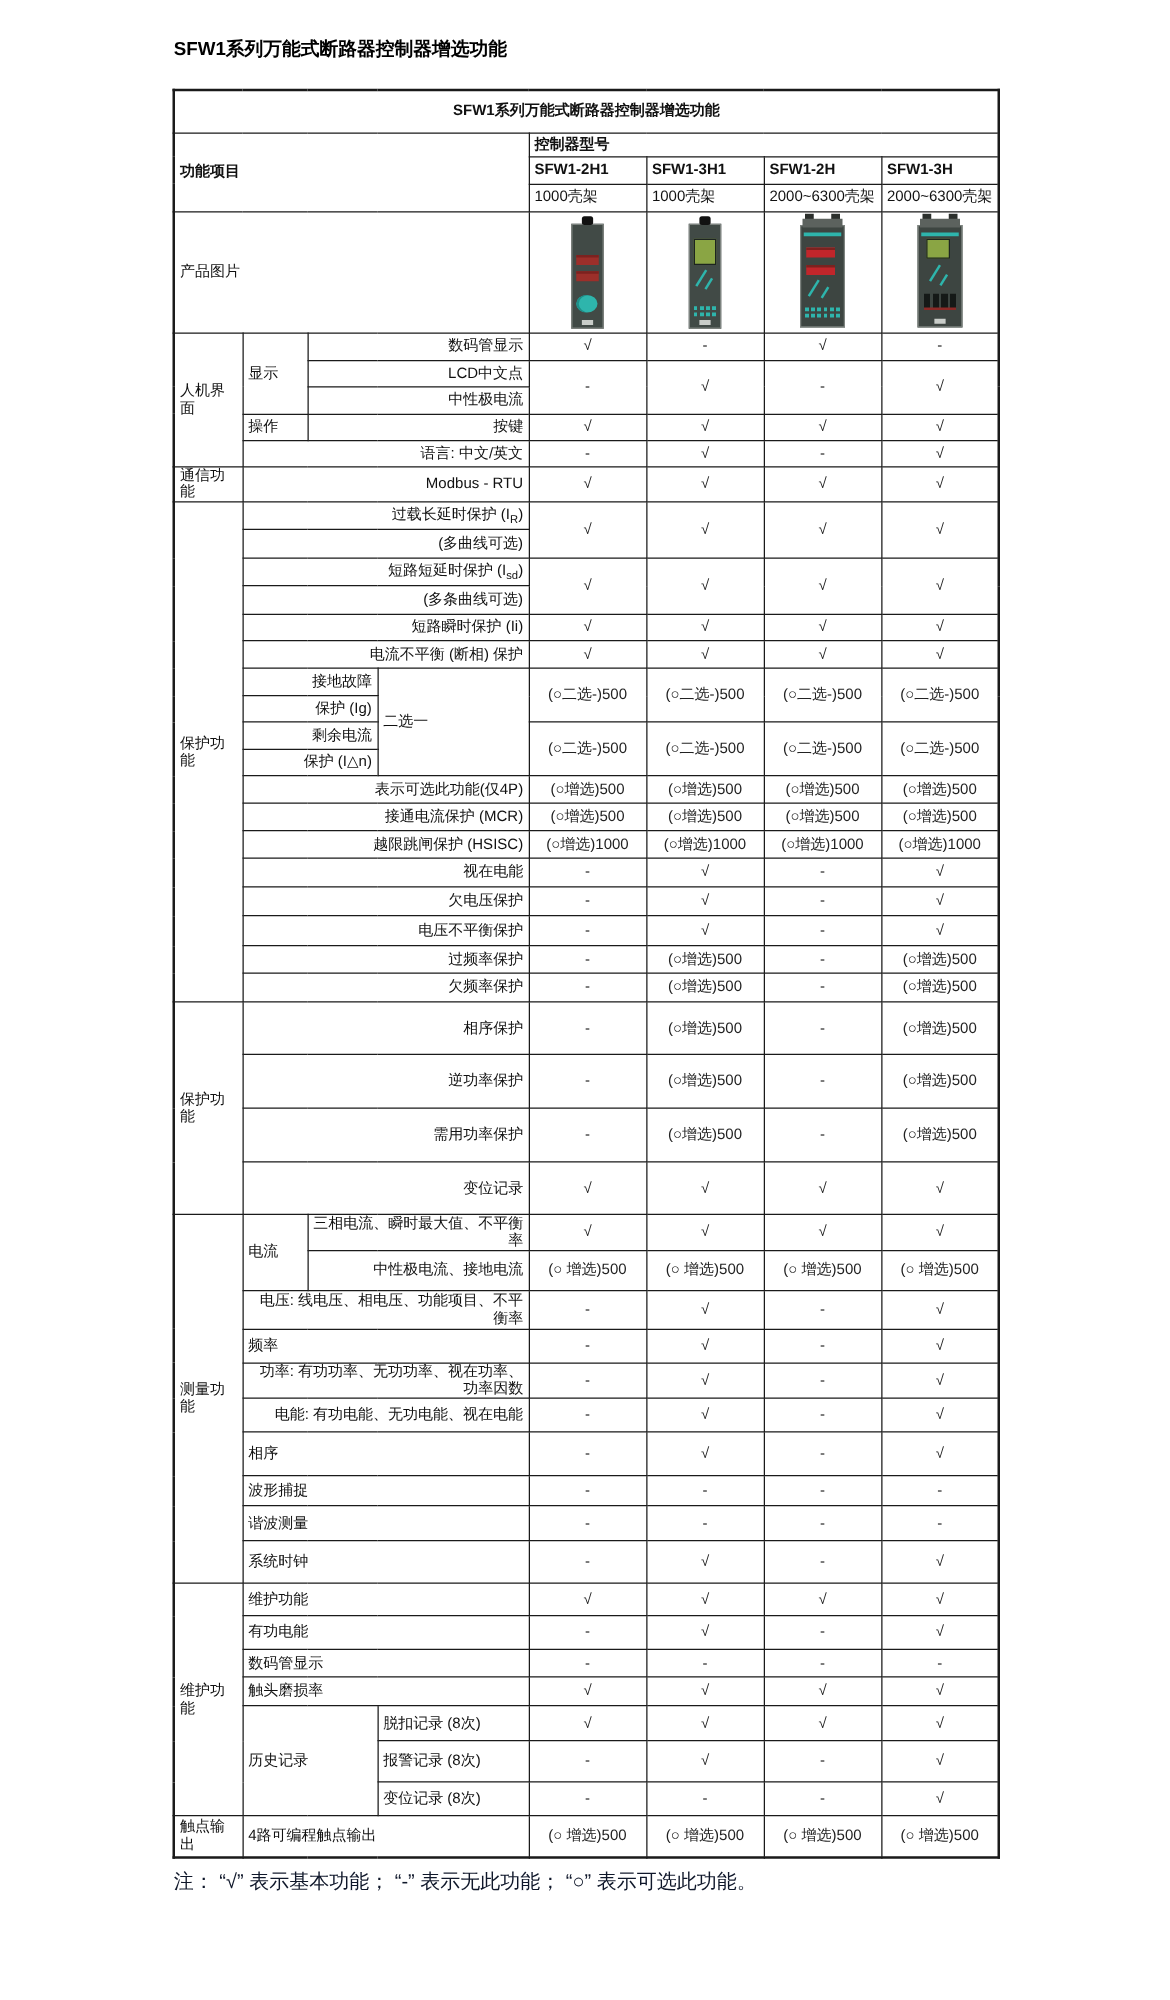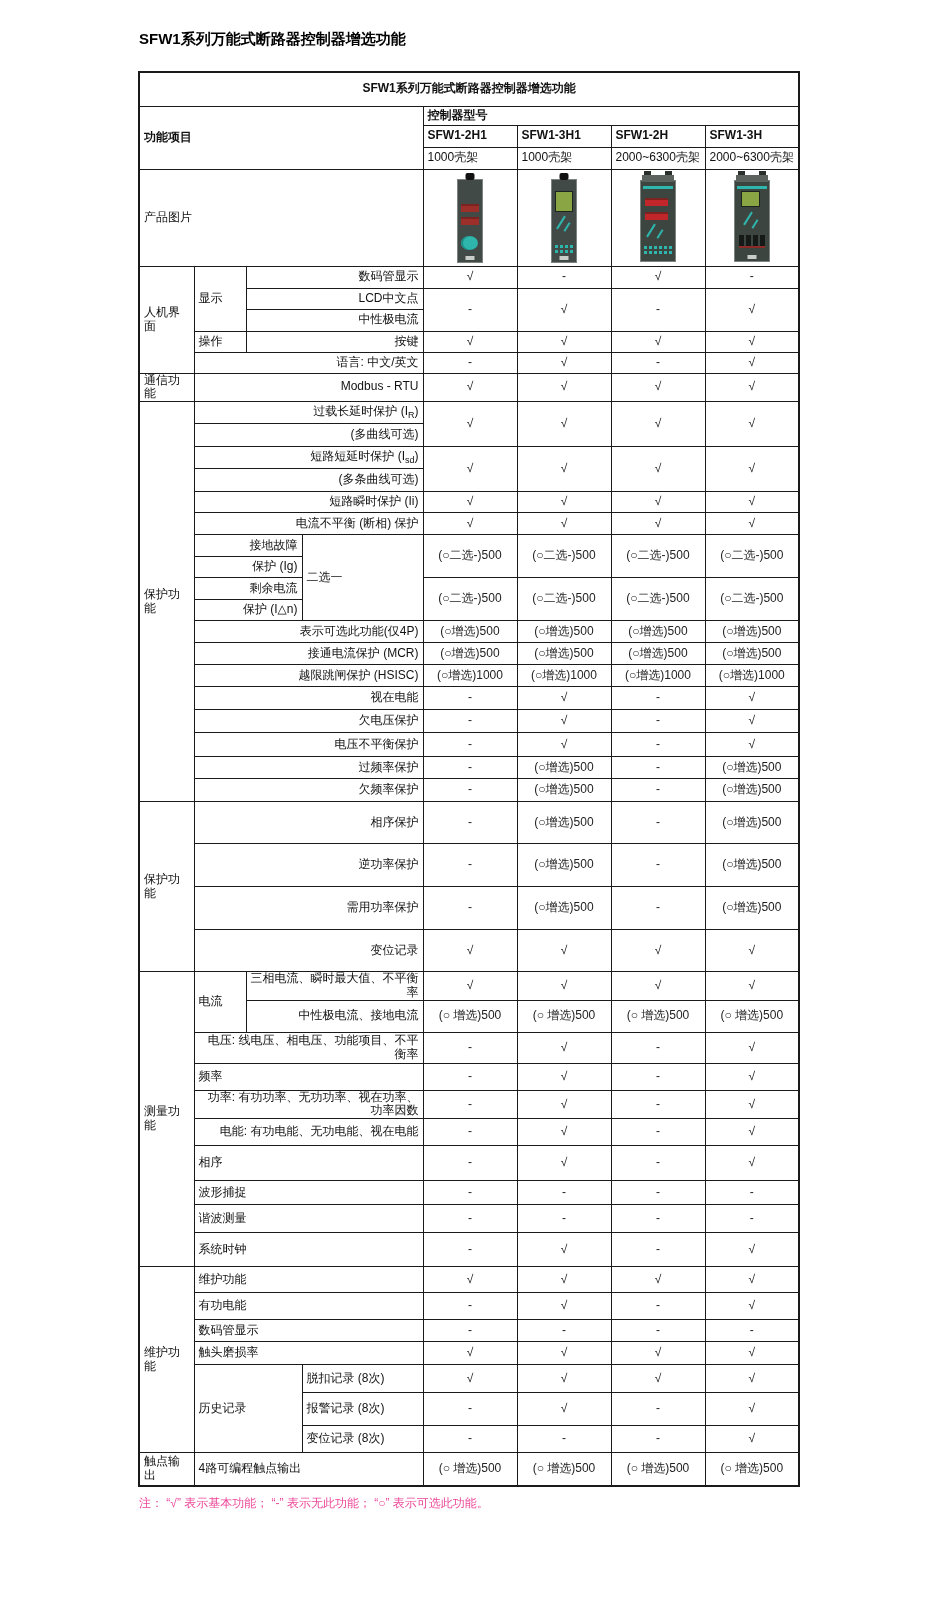--- a/index.html
+++ b/index.html
@@ -10,21 +10,21 @@
   td.ttl{font-size:14px;font-weight:bold;text-align:center;}
   td.b{font-weight:bold;}
   td.c{margin-left:12px;}
   td.l{text-align:right;padding-left:6px;}
   td.v{text-align:center;font-size:11.5px;color:#222;}
   td.g{}
   sub{font-size:9px;}
   .h19{height:19px}.h21{height:21px}.h22{height:22px}.h23{height:23px}.h24{height:24px}
   .h26{height:26px}.h27{height:27px}.h28{height:28px}.h31{height:31px}.h32{height:32px}
   .h33{height:33px}.h34{height:34px}.h35{height:35px}.h42{height:42px}.h43{height:43px}.h97{height:97px}
-  #note{position:absolute;left:139px;top:1495px;font-size:12px;color:#ec4899;}
+  #note{position:absolute;left:139px;top:1495px;font-size:16px;color:#0f172a;}
   
   .dev{position:relative;margin:8px auto 2px;}
   .devA,.devB{width:24px;height:82px;background:#414a46;border:1px solid #7d837f;}
   .devC,.devD{width:34px;height:80px;background:#3d4541;border:1px solid #7d837f;}
   .knob{position:absolute;top:-7px;left:50%;transform:translateX(-50%);width:9px;height:7px;background:#121212;border-radius:2px;}
   .cap{position:absolute;top:-6px;left:1px;right:1px;height:7px;background:#5c625e;}
   .tabL{position:absolute;top:-10px;left:3px;width:7px;height:5px;background:#2b2f2c;}
   .tabR{position:absolute;top:-10px;right:3px;width:7px;height:5px;background:#2b2f2c;}
   .strip{position:absolute;top:5px;left:2px;right:2px;height:3px;background:#2eb5ac;}
   .ledbar{position:absolute;left:3px;right:3px;height:8px;background:#9c2f2a;box-shadow:inset 0 2px 0 #7c221f;}

